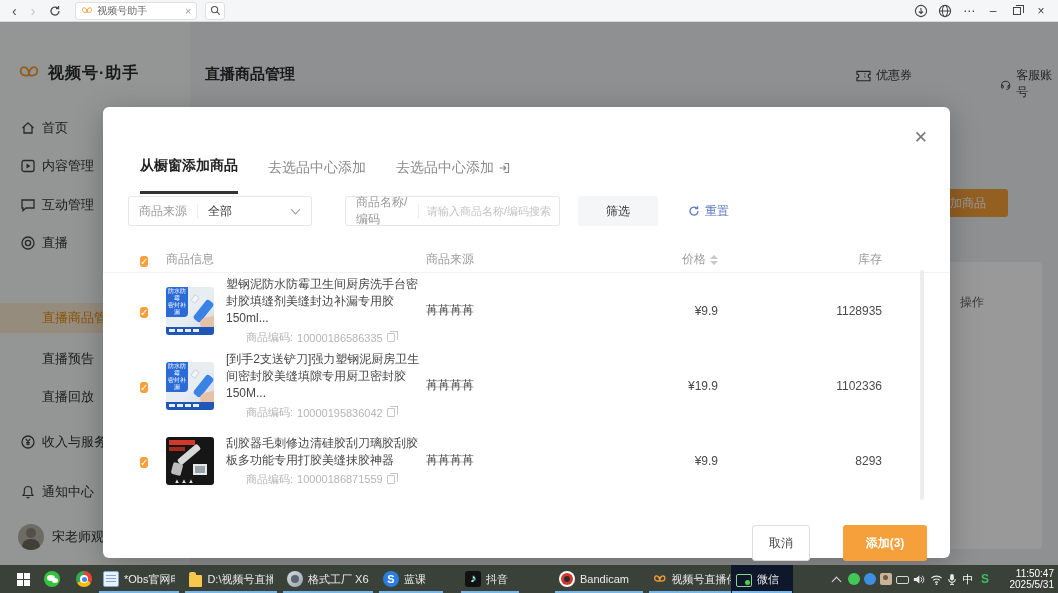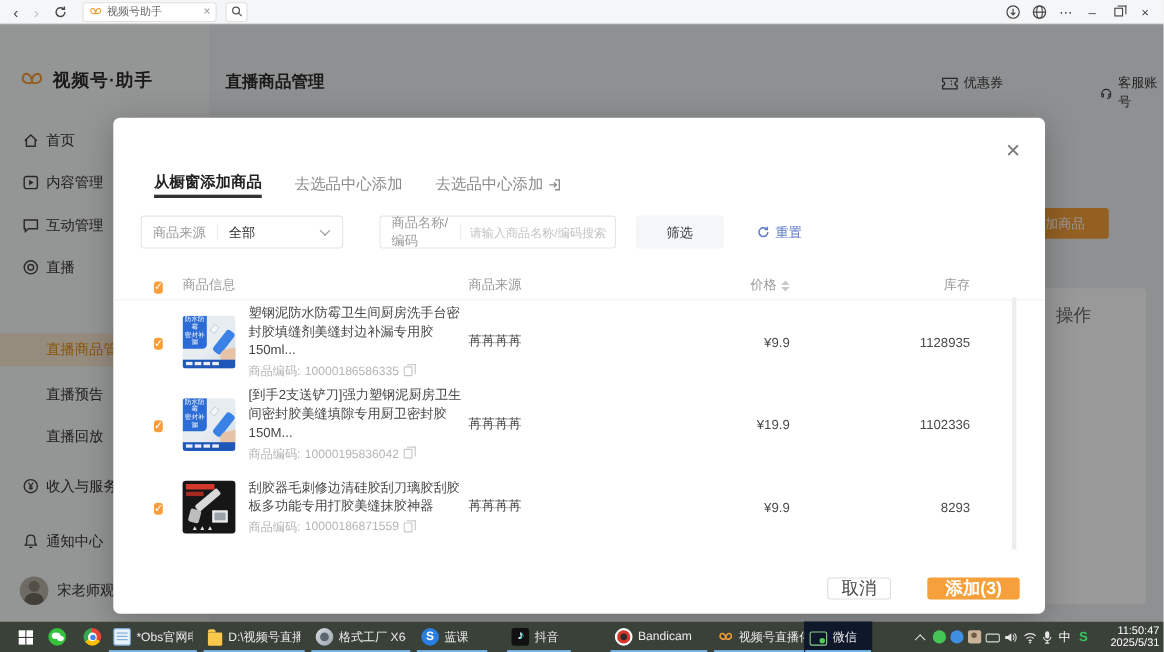--- a/index.html
+++ b/index.html
@@ -31,29 +31,29 @@
   .side-active { background:#fbe9d2; color:#e98c0c; height:30px; }
   .side-user { position:absolute; left:18px; display:flex; align-items:center; }
   .avatar { width:26px; height:26px; border-radius:50%; background:#b8b2a6; overflow:hidden; position:relative; }
   .avatar::before { content:""; position:absolute; left:8px; top:4px; width:10px; height:10px; border-radius:50%; background:#8d8678; }
   .avatar::after { content:""; position:absolute; left:4px; top:15px; width:18px; height:12px; border-radius:8px 8px 0 0; background:#6f6a5e; }
   .side-user .u-name { font-size:13px; color:#333; margin-left:8px; white-space:nowrap; }
 
   .page-header-title { position:absolute; left:205px; top:43px; font-size:15px; font-weight:bold; color:#2c2c2c; }
   .header-link { position:absolute; top:45px; display:flex; align-items:center; gap:5px; font-size:12px; color:#3c3c3c; }
   .bg-card { position:absolute; left:205px; right:16px; top:240px; bottom:16px; background:#fff; border-radius:4px; }
-  .bg-action { position:absolute; left:755px; top:15px; font-size:16px; color:#666; }
+  .bg-action { position:absolute; left:755px; top:32px; font-size:12px; color:#666; }
   .bg-add-btn { position:absolute; left:916px; top:167px; width:92px; height:28px; background:#f5a03a; border-radius:3px; color:#fff; font-size:12px; display:flex; align-items:center; justify-content:center; }
   .dim { position:absolute; inset:0; background:rgba(0,0,0,0.40); }
 
   
   .modal { position:absolute; left:103px; top:107px; width:847px; height:451px; background:#fff; border-radius:6px; box-shadow:0 6px 30px rgba(0,0,0,0.25); }
   .m-close { position:absolute; right:22px; top:22px; font-size:17px; color:#7a7a7a; line-height:1; }
   .tabs { position:absolute; left:37px; top:50px; display:flex; gap:30px; }
-  .tab { font-size:14px; color:#8a8a8a; padding-bottom:2px; display:flex; align-items:center; gap:4px; }
+  .tab { font-size:14px; color:#8a8a8a; padding-bottom:16px; display:flex; align-items:center; gap:4px; }
   .tab.active { color:#222; font-weight:bold; border-bottom:3px solid #333; }
   .filters { position:absolute; left:25px; top:89px; display:flex; align-items:center; }
   .fbox { height:30px; border:1px solid #e6e6e6; border-radius:3px; display:flex; align-items:center; font-size:12px; background:#fff; }
   .fbox .f-label { color:#9a9a9a; padding:0 10px; }
   .fbox .f-div { width:1px; height:14px; background:#ececec; }
   .fbox .f-value { color:#333; padding:0 10px; flex:1; }
   .fbox .f-ph { color:#c4c4c4; padding:0 8px; font-size:11px; white-space:nowrap; }
   .chev { width:7px; height:7px; border-right:1.5px solid #9a9a9a; border-bottom:1.5px solid #9a9a9a; transform:rotate(45deg); margin-right:12px; margin-top:-3px; }
   .btn-filter { width:80px; height:30px; background:#f5f6f8; border-radius:3px; font-size:12px; color:#333; display:flex; align-items:center; justify-content:center; margin-left:18px; }
   .reset { display:flex; align-items:center; gap:5px; margin-left:30px; font-size:12px; color:#5a78c4; }
@@ -78,29 +78,29 @@
   .pimg.blue .strip i { display:block; width:6px; height:3px; background:#fff; opacity:.9; }
   .pimg.dark { background:#161616; }
   .pimg.dark .red1 { position:absolute; left:3px; top:3px; width:26px; height:5px; background:#d3392b; }
   .pimg.dark .red2 { position:absolute; left:3px; top:10px; width:16px; height:4px; background:#a32a20; }
   .pimg.dark .tool { position:absolute; left:10px; top:14px; width:26px; height:7px; background:#d8d8d8; border-radius:2px; transform:rotate(-40deg); }
   .pimg.dark .tool2 { position:absolute; left:6px; top:26px; width:10px; height:12px; background:#bdbdbd; border-radius:2px; transform:rotate(15deg); }
   .pimg.dark .photo { position:absolute; right:7px; bottom:10px; width:14px; height:11px; background:#9aa2aa; border:2px solid #e8e8e8; }
   .pimg.dark .tris { position:absolute; left:8px; bottom:1px; color:#e8e8e8; font-size:6px; letter-spacing:1px; }
   .p-text { width:200px; }
   .p-title { font-size:12px; line-height:17px; color:#464646; }
-  .p-code { margin-top:3px; font-size:11px; color:#b5b5b5; display:flex; align-items:center; gap:4px; }
+  .p-code { margin-top:3px; font-size:11px; color:#b5b5b5; display:flex; align-items:center; gap:4px;margin-left:20px; }
   .copy-ic { position:relative; width:8px; height:9px; border:1px solid #c6c6c6; border-radius:1px; display:inline-block; }
   .copy-ic::before { content:""; position:absolute; left:2px; top:-3px; width:7px; height:8px; border-top:1px solid #c6c6c6; border-right:1px solid #c6c6c6; }
   .sort-ic { display:inline-flex; flex-direction:column; gap:2px; }
   .sort-ic i { display:block; width:0; height:0; border-left:4px solid transparent; border-right:4px solid transparent; }
   .sort-ic .up { border-bottom:4px solid #c9c9c9; }
   .sort-ic .dn { border-top:4px solid #c9c9c9; }
   .scrollbar { position:absolute; right:26px; top:163px; width:4px; height:230px; background:#ededed; border-radius:2px; }
-  .m-footer-btn { position:absolute; top:418px; height:20px; border-radius:3px; font-size:16px; display:flex; align-items:center; justify-content:center; }
+  .m-footer-btn { position:absolute; top:418px; height:36px; border-radius:3px; font-size:12px; display:flex; align-items:center; justify-content:center; }
   .btn-cancel { right:140px; width:58px; background:#fff; border:1px solid #ddd; color:#444; }
   .btn-primary { right:23px; width:84px; background:#f5a03a; color:#fff; font-weight:bold; }
 
   
   .taskbar { position:absolute; left:0; right:0; bottom:0; height:28px; background:#3a4139; }
   .tb-item { position:absolute; top:0; height:28px; display:flex; align-items:center; justify-content:center; }
   .tb-app { justify-content:flex-start; padding:0 5px; gap:5px; }
   .tb-app .tb-label { font-size:11px; color:#ececec; white-space:nowrap; overflow:hidden; }
   .tb-app .openline { position:absolute; left:1px; right:1px; bottom:0; height:2px; background:#77b7e9; }
   .tb-active { background:#0f172a; }

